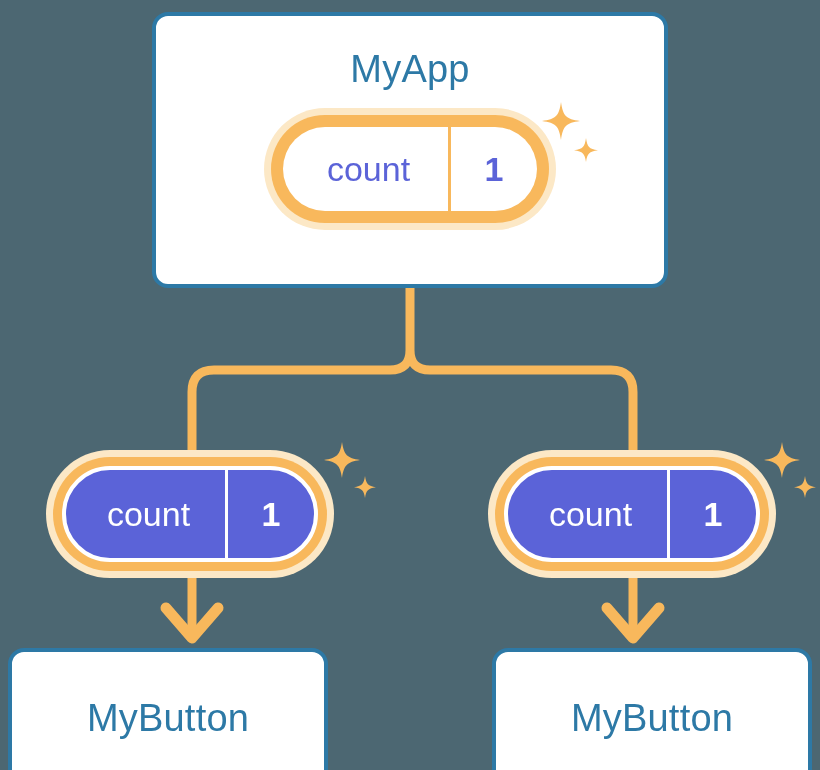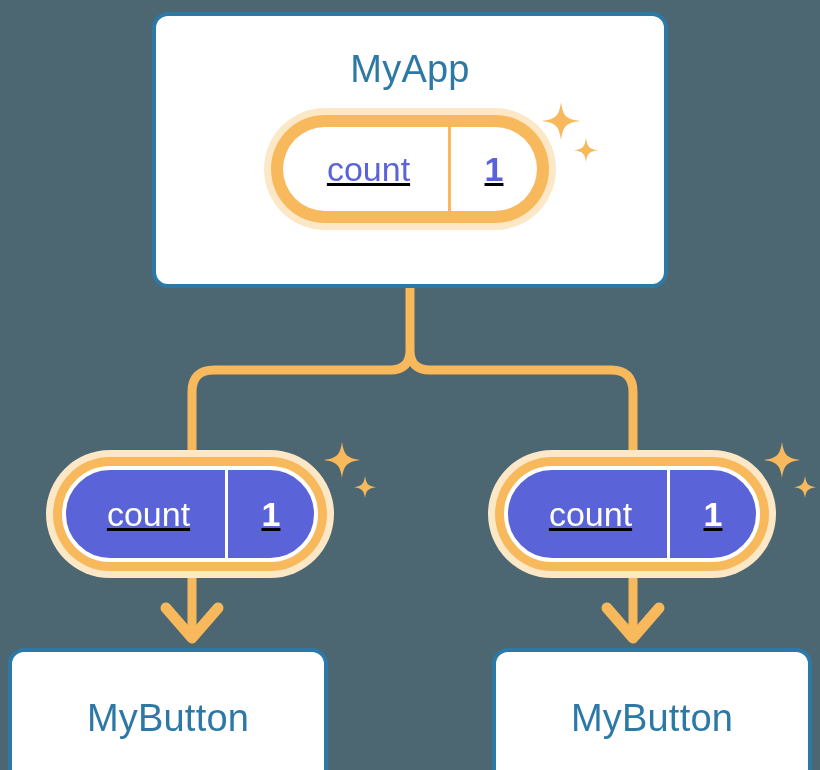--- a/index.html
+++ b/index.html
@@ -113,21 +113,20 @@
   .pill-body {
     position: absolute;
     left: 19px;
     top: 19px;
     right: 19px;
     bottom: 19px;
     border-radius: 999px;
     display: flex;
     align-items: stretch;
     overflow: hidden;
-    text-decoration: underline;
   }
 
   .pill-cell {
     display: flex;
     align-items: center;
     justify-content: center;
     line-height: 1;
     white-space: nowrap;
   }
 

